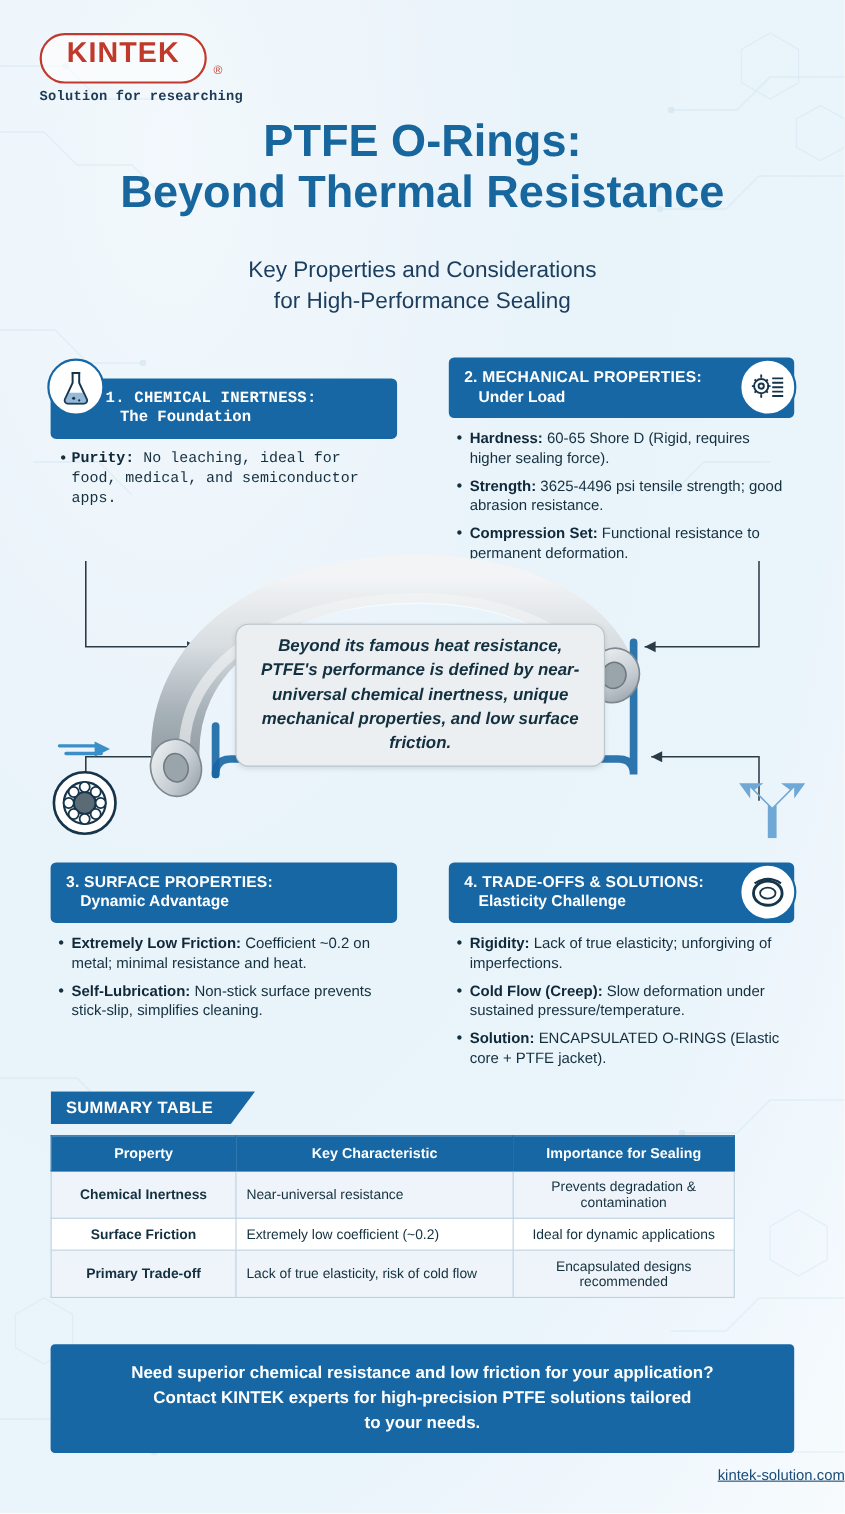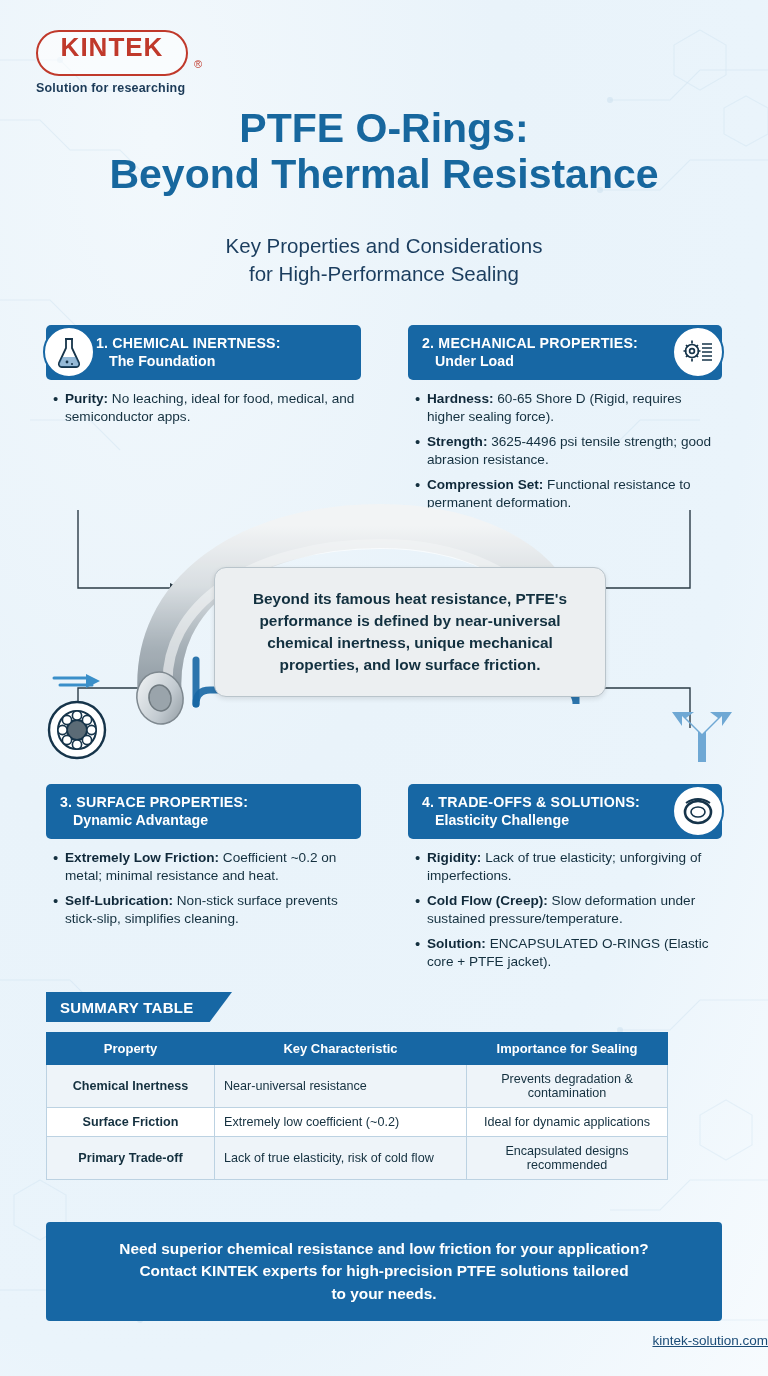--- a/index.html
+++ b/index.html
@@ -23,21 +23,21 @@
   
   .logo { position:absolute; left:36px; top:30px; width:200px; }
   .logo-badge {
     width:152px; height:46px; border:2.5px solid #c0392b; border-radius:24px;
     display:flex; align-items:flex-start; justify-content:center;
     color:#c0392b; font-weight:bold; font-size:26px; letter-spacing:1px;
     font-family:"Liberation Sans", sans-serif;
     background:rgba(255,255,255,.6);
   }
   .logo-reg { position:absolute; left:158px; top:28px; font-size:11px; color:#c0392b; }
-  .logo-sub { margin-top:5px; font-size:12.5px; color:#1b3a57; font-weight:bold; letter-spacing:.2px; }
+  .logo-sub { margin-top:5px; font-size:12.5px; color:#1b3a57; font-weight:bold; letter-spacing:.2px;font-family:Liberation Mono, monospace; }
 
   
   .title {
     position:absolute; left:0; right:0; top:106px; text-align:center;
     color:#17679e; font-size:41px; font-weight:bold; line-height:1.12;
   }
   .subtitle {
     position:absolute; left:0; right:0; top:232px; text-align:center;
     color:#1b3d5e; font-size:20.5px; font-weight:normal; line-height:1.35;
   }
@@ -65,25 +65,26 @@
   .sec-icon {
     position:absolute; width:52px; height:52px; border-radius:50%;
     background:#fff; border:2px solid #1767a4;
     display:flex; align-items:center; justify-content:center;
   }
 
   
   .center-wrap { position:absolute; left:0; top:492px; width:768px; height:290px; }
 
   .center-box {
-    position:absolute; left:214px; top:75px; width:392px; height:130px;
+    position:absolute; left:214px; top:75px; width:336px; height:130px;
     background:#eceff1; border:1.5px solid #b9c4cb; border-radius:12px;
     display:flex; align-items:center; justify-content:center; text-align:center;
     padding:8px 18px;
     box-shadow:0 2px 5px rgba(0,0,0,.10);
+    font-style:italic;
   }
   .center-box p {
     margin:0; font-size:15.4px; font-weight:bold; color:#12303f; line-height:1.42;
   }
 
   
   .sum-tab-label {
     position:absolute; left:46px; top:992px; width:186px; height:30px;
     background:#1767a4; color:#fff; font-weight:bold; font-size:15px;
     display:flex; align-items:center; padding-left:14px;
@@ -166,21 +167,21 @@
 
   <div class="title">
     <div>PTFE O-Rings:</div>
     <div>Beyond Thermal Resistance</div>
   </div>
   <div class="subtitle">
     <div>Key Properties and Considerations</div>
     <div>for High-Performance Sealing</div>
   </div>
 
-  <div class="sec" style="left:46px; top:325px; width:315px;">
+  <div class="sec" style="left:46px; top:344px; width:315px;font-family:Liberation Mono, monospace;">
     <div class="sec-head" style="padding-left:50px;">
       <div class="l1">1. CHEMICAL INERTNESS:</div>
       <div class="l2">The Foundation</div>
     </div>
     <div class="sec-body">
       <ul class="bul">
         <li><b>Purity:</b><span> No leaching, ideal for food, medical, and semiconductor apps.</span></li>
       </ul>
     </div>
   </div>

